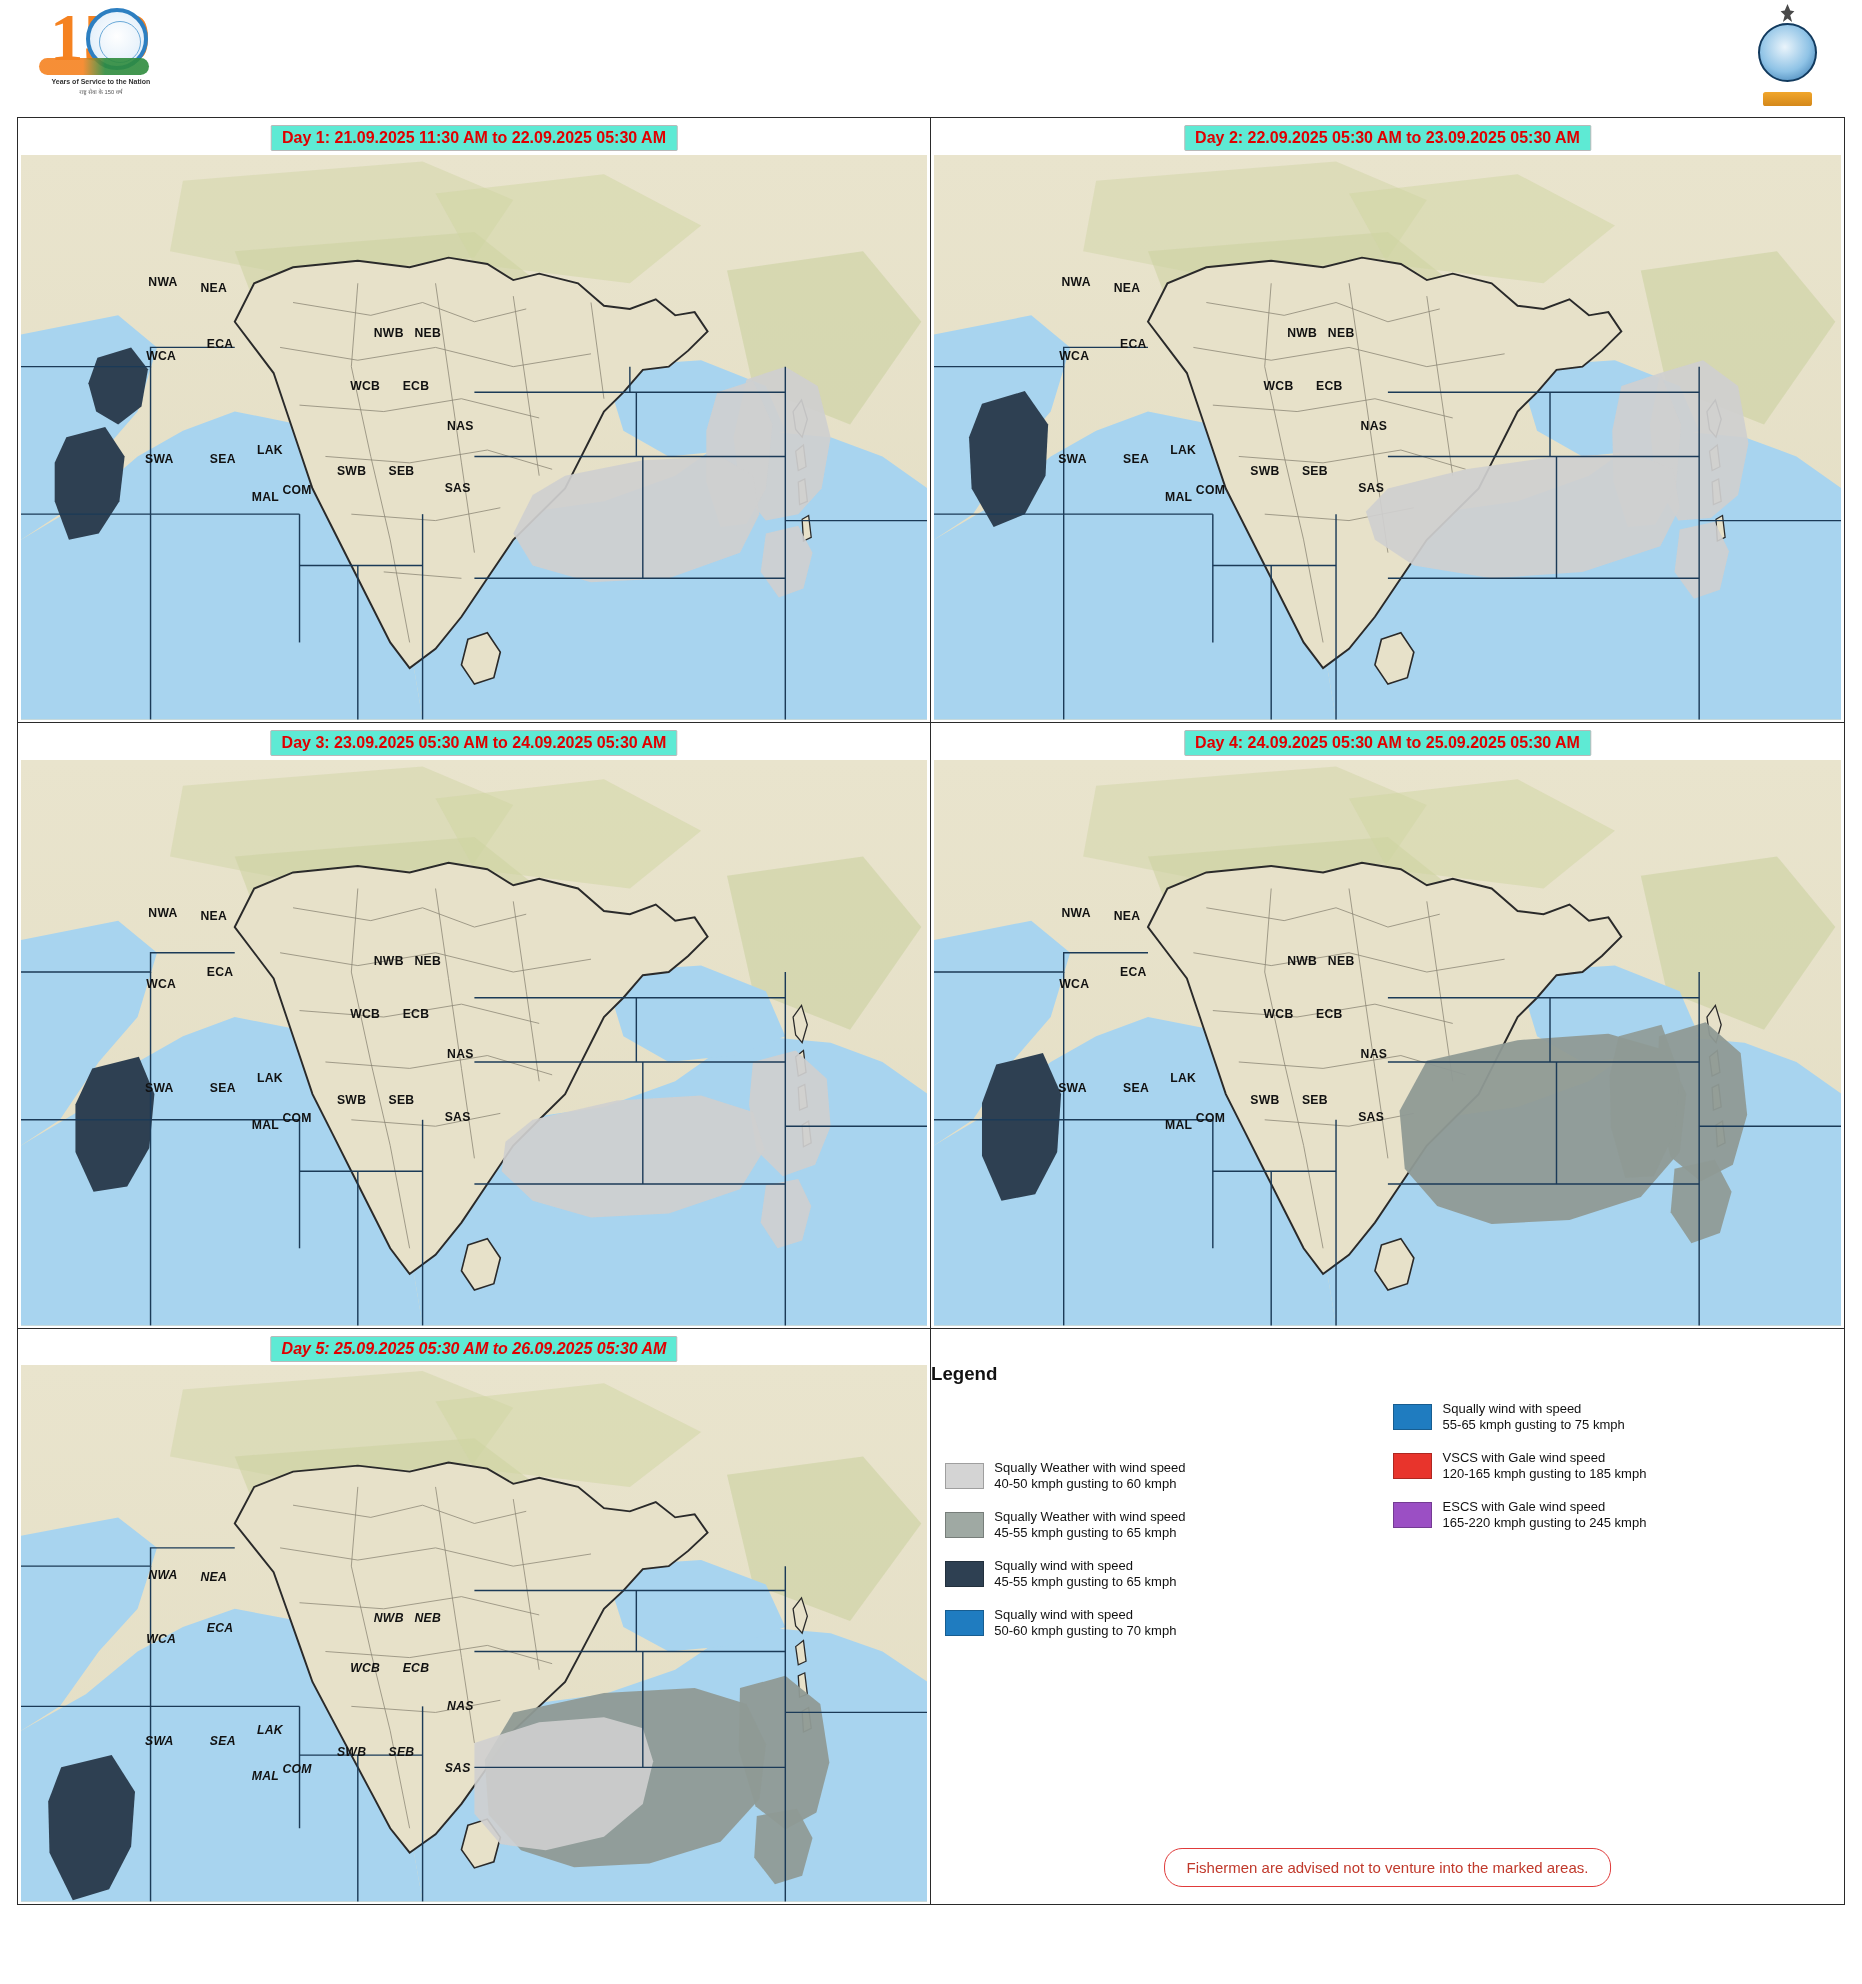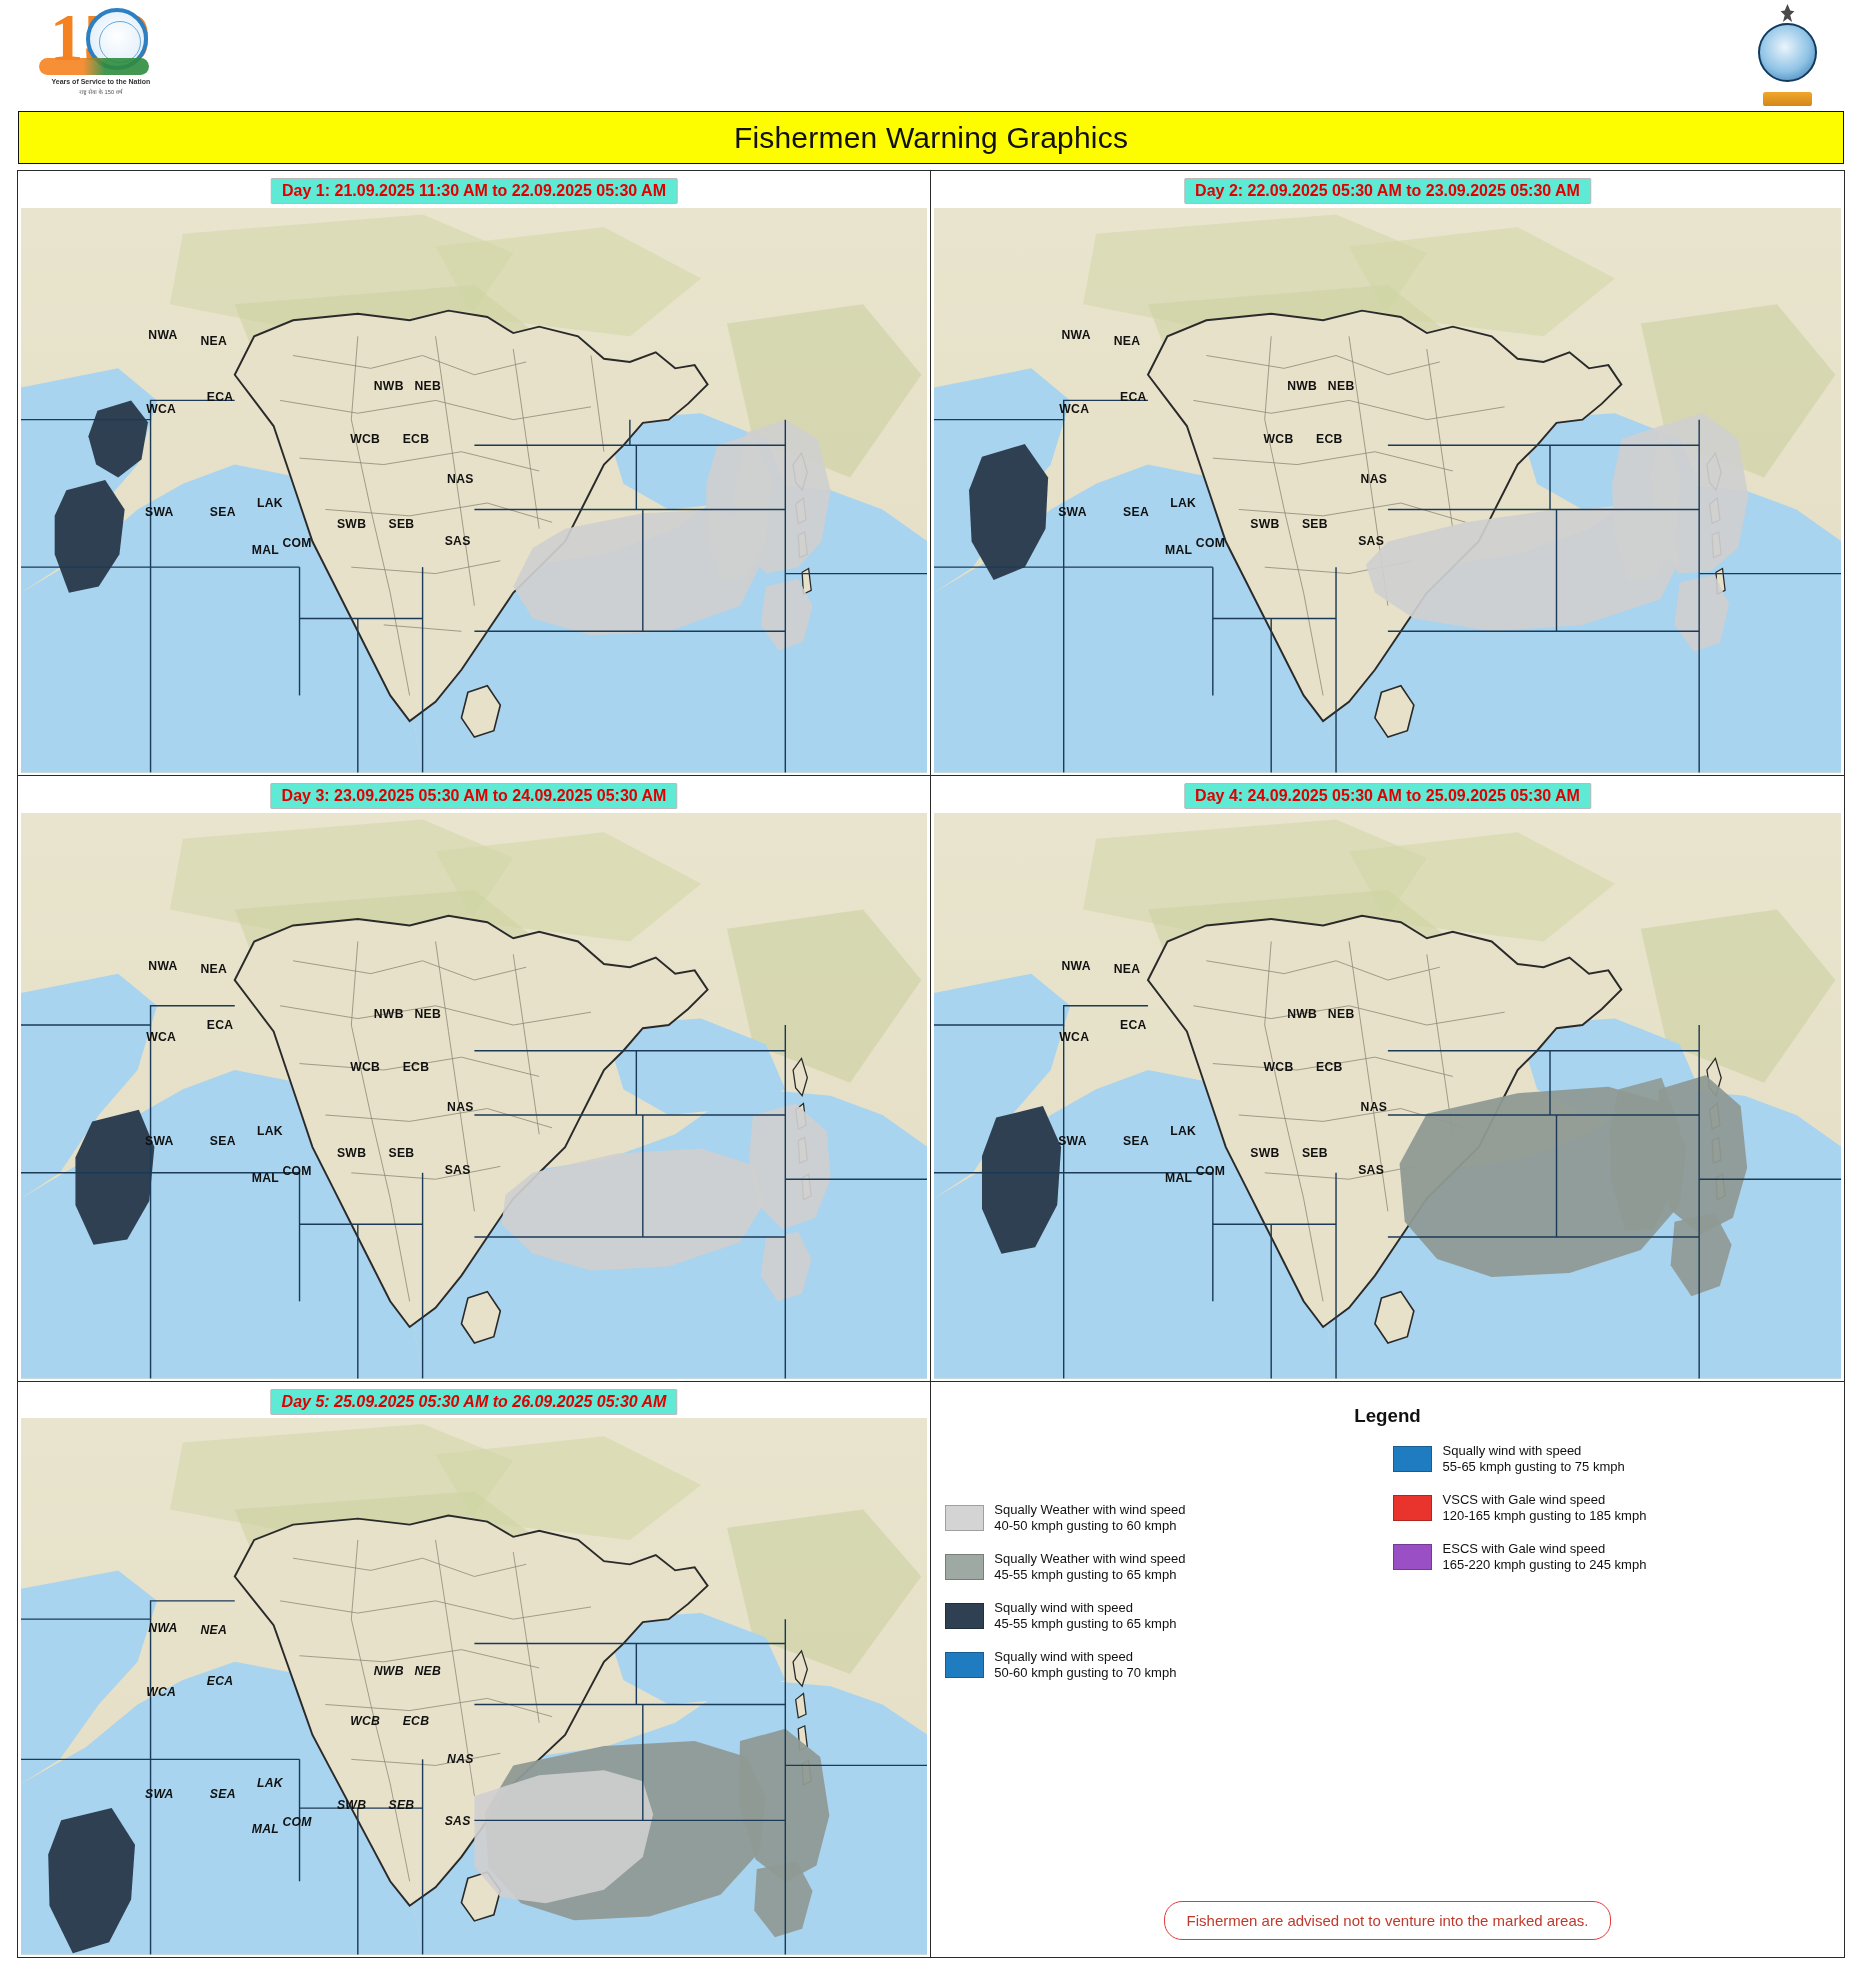--- a/index.html
+++ b/index.html
@@ -163,25 +163,24 @@
   
   .legend-panel {
     position: relative;
     width: 914px; height: 367px;
     border: 1.9px solid #2a2a2a;
     border-left-width: 0;
     border-top-width: 0;
     background: #ffffff;
   }
   .legend-title {
-    text-align: center;
     font-size: 18.7px;
     font-weight: bold;
     color: #111;
-    margin-top: 23px;
+    margin-top: 34px;
   }
   .legend-cols {
     display: flex;
     margin-top: 14px;
     padding: 0 14px;
     gap: 11.6px;
   }
   .legend-col { flex: 1; }
   .legend-item {
     display: flex;
@@ -231,23 +230,20 @@
       <div class="cap1">Years of Service to the Nation</div>
       <div class="cap2">राष्ट्र सेवा के 150 वर्ष</div>
     </div>
     <div class="logo-emblem">
       <div class="top"></div>
       <div class="circ"></div>
       <div class="bot"></div>
     </div>
   </div>
 
-  <div class="title-banner">
-    <h1>Fishermen Warning Graphics</h1>
-  </div>
 
   <div class="grid">
 
     <div class="row">
 
       <div class="panel half">
         <div class="panel-title">Day 1: 21.09.2025 11:30 AM to 22.09.2025 05:30 AM</div>
         <div class="map">
           <svg viewBox="0 0 1400 880" preserveAspectRatio="none">
             <defs>

